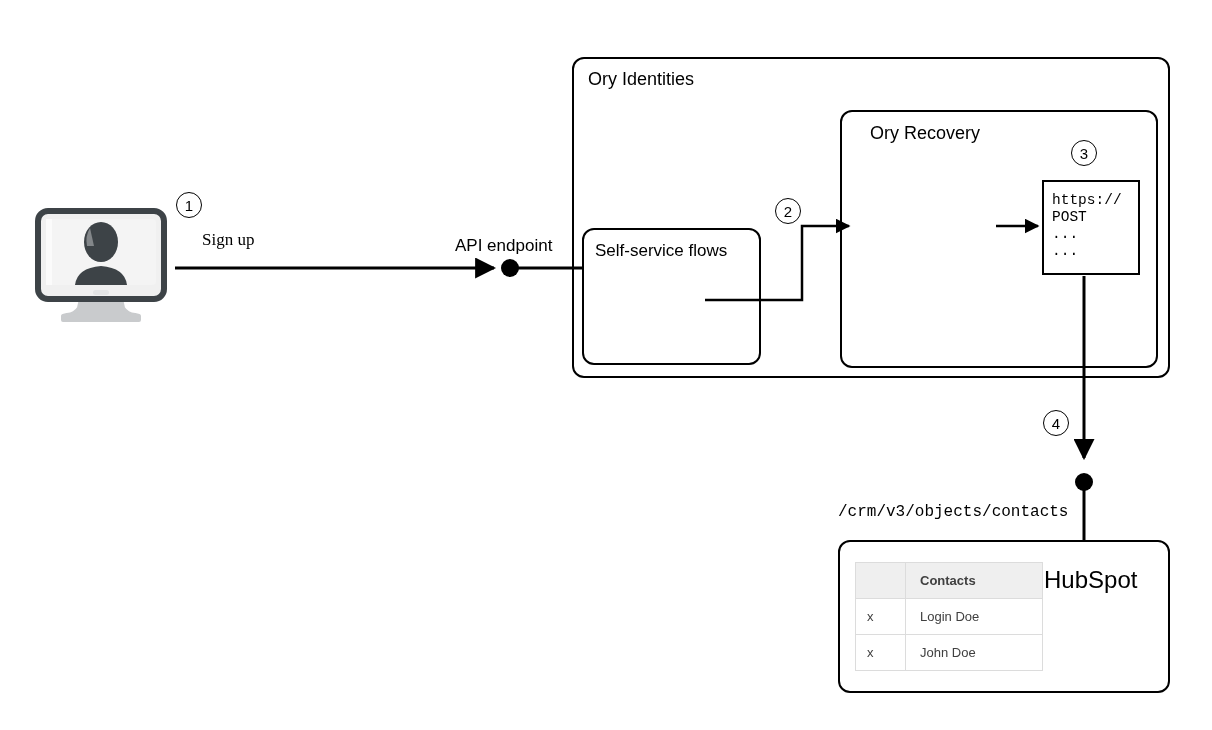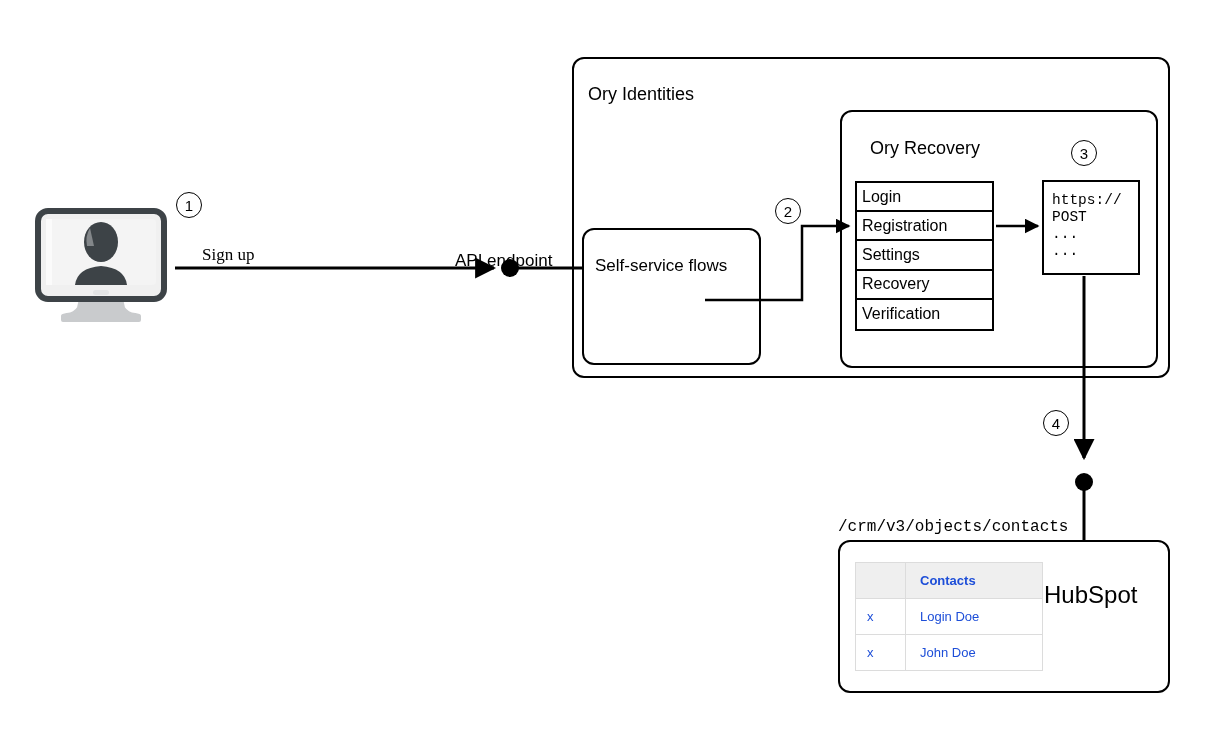--- a/index.html
+++ b/index.html
@@ -18,21 +18,21 @@
     background: #ffffff;
     overflow: hidden;
   }
   .svg-layer {
     position: absolute;
     left: 0;
     top: 0;
     width: 1212px;
     height: 730px;
   }
-  .abs { position: absolute; margin-top: 15px; }
+  .abs { position: absolute; }
 
   
   .lbl {
     font-family: "Liberation Sans", sans-serif;
     font-size: 17px;
     color: #000;
     white-space: nowrap;
     line-height: 1;
   }
   .lbl-big {
@@ -131,21 +131,21 @@
     font-size: 13px;
     background: #fff;
   }
   #contacts-table th,
   #contacts-table td {
     border: 1px solid #dcdcdc;
     padding: 0;
     height: 35px;
     text-align: left;
     vertical-align: middle;
-    color: #1d4ed8;
+    color: #404040;
     font-weight: normal;
   }
   #contacts-table thead th {
     background: #efefef;
   }
   #contacts-table th.c-sel, #contacts-table td.c-sel {
     width: 38px;
     padding-left: 11px;
   }
   #contacts-table th.c-name, #contacts-table td.c-name {
@@ -218,27 +218,20 @@
   <div class="box box-round" style="left:572px; top:57px; width:598px; height:321px;"></div>
   <div class="abs lbl-big" style="left:588px; top:70px;">Ory Identities</div>
 
   <div class="box box-round" style="left:582px; top:228px; width:179px; height:137px;"></div>
   <div class="abs lbl" style="left:595px; top:242px;">Self-service flows</div>
   <div class="badge" style="left:775px; top:198px;">2</div>
 
   <div class="box box-round" style="left:840px; top:110px; width:318px; height:258px;"></div>
   <div class="abs lbl-big" style="left:870px; top:124px;">Ory Recovery</div>
 
-  <div id="flow-list">
-    <div class="flow-item">Login</div>
-    <div class="flow-item">Registration</div>
-    <div class="flow-item">Settings</div>
-    <div class="flow-item">Recovery</div>
-    <div class="flow-item">Verification</div>
-  </div>
 
   <div class="badge" style="left:1071px; top:140px;">3</div>
   <div id="webhook-box">
     <div class="mono">https://</div>
     <div class="mono">POST</div>
     <div class="mono">...</div>
     <div class="mono">...</div>
   </div>
 
   <div class="badge" style="left:1043px; top:410px;">4</div>

